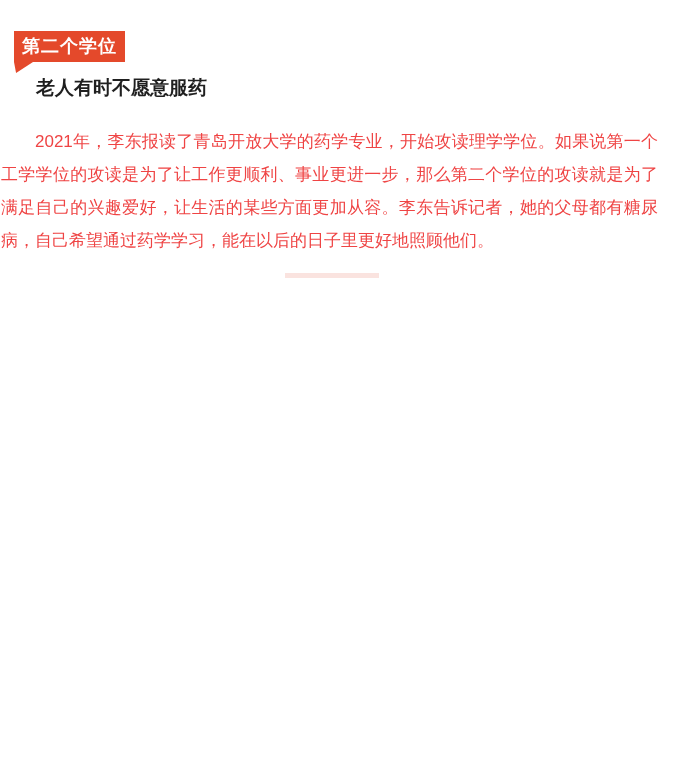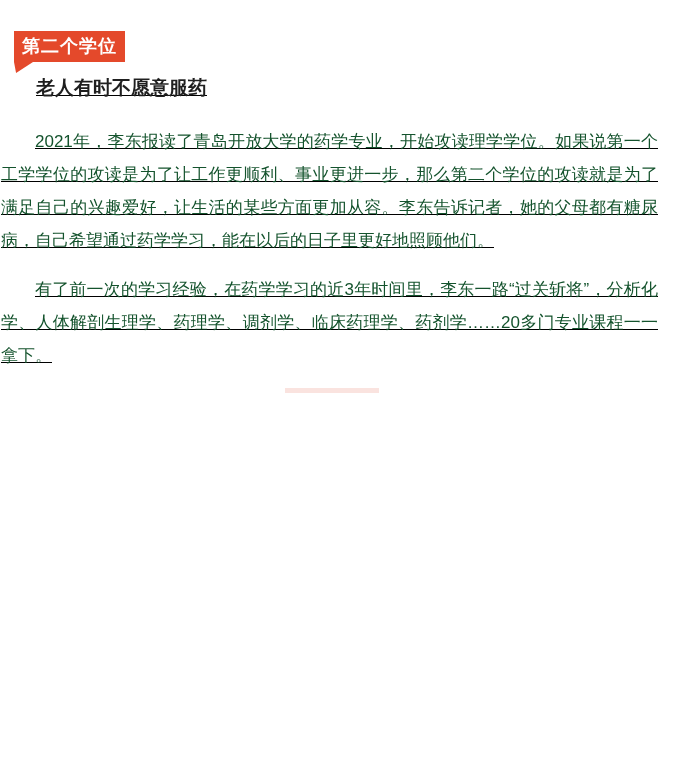--- a/index.html
+++ b/index.html
@@ -7,21 +7,20 @@
     width: 687px;
     background: #ffffff;
     font-family: "Liberation Sans", "DejaVu Sans", sans-serif;
   }
   .page {
     position: relative;
     width: 683px;
     height: 769px;
     overflow: hidden;
     background: #ffffff;
-    text-decoration: underline;
   }
   
   .badge {
     position: relative;
     display: inline-block;
     margin: 31px 0 0 14px;
     height: 31px;
     line-height: 31px;
     padding: 0 8px;
     background: #e4492b;
@@ -45,21 +44,21 @@
     margin: 12px 0 0 36px;
     font-size: 19px;
     line-height: 27px;
     font-weight: bold;
     color: #1f1f1f;
   }
   .article {
     margin: 24px 25px 0 1px;
     font-size: 17px;
     line-height: 33px;
-    color: #14532d;
+    color: #ef4444;
     text-align: justify;
   }
   .article p {
     margin: 0 0 16px 0;
     text-indent: 2em;
   }
   .divider {
     margin: 12px 0 0 285px;
     width: 94px;
     height: 5px;
@@ -73,18 +72,17 @@
 
   <div class="badge">
     <span>第二个学位</span>
     <span class="badge-tail"></span>
   </div>
 
   <h2 class="title">老人有时不愿意服药</h2>
 
   <div class="article">
     <p>2021年，李东报读了青岛开放大学的药学专业，开始攻读理学学位。如果说第一个工学学位的攻读是为了让工作更顺利、事业更进一步，那么第二个学位的攻读就是为了满足自己的兴趣爱好，让生活的某些方面更加从容。李东告诉记者，她的父母都有糖尿病，自己希望通过药学学习，能在以后的日子里更好地照顾他们。</p>
-    <p>有了前一次的学习经验，在药学学习的近3年时间里，李东一路“过关斩将”，分析化学、人体解剖生理学、药理学、调剂学、临床药理学、药剂学……20多门专业课程一一拿下。</p>
   </div>
 
   <div class="divider"></div>
 
 </div>
 
 </body></html>

